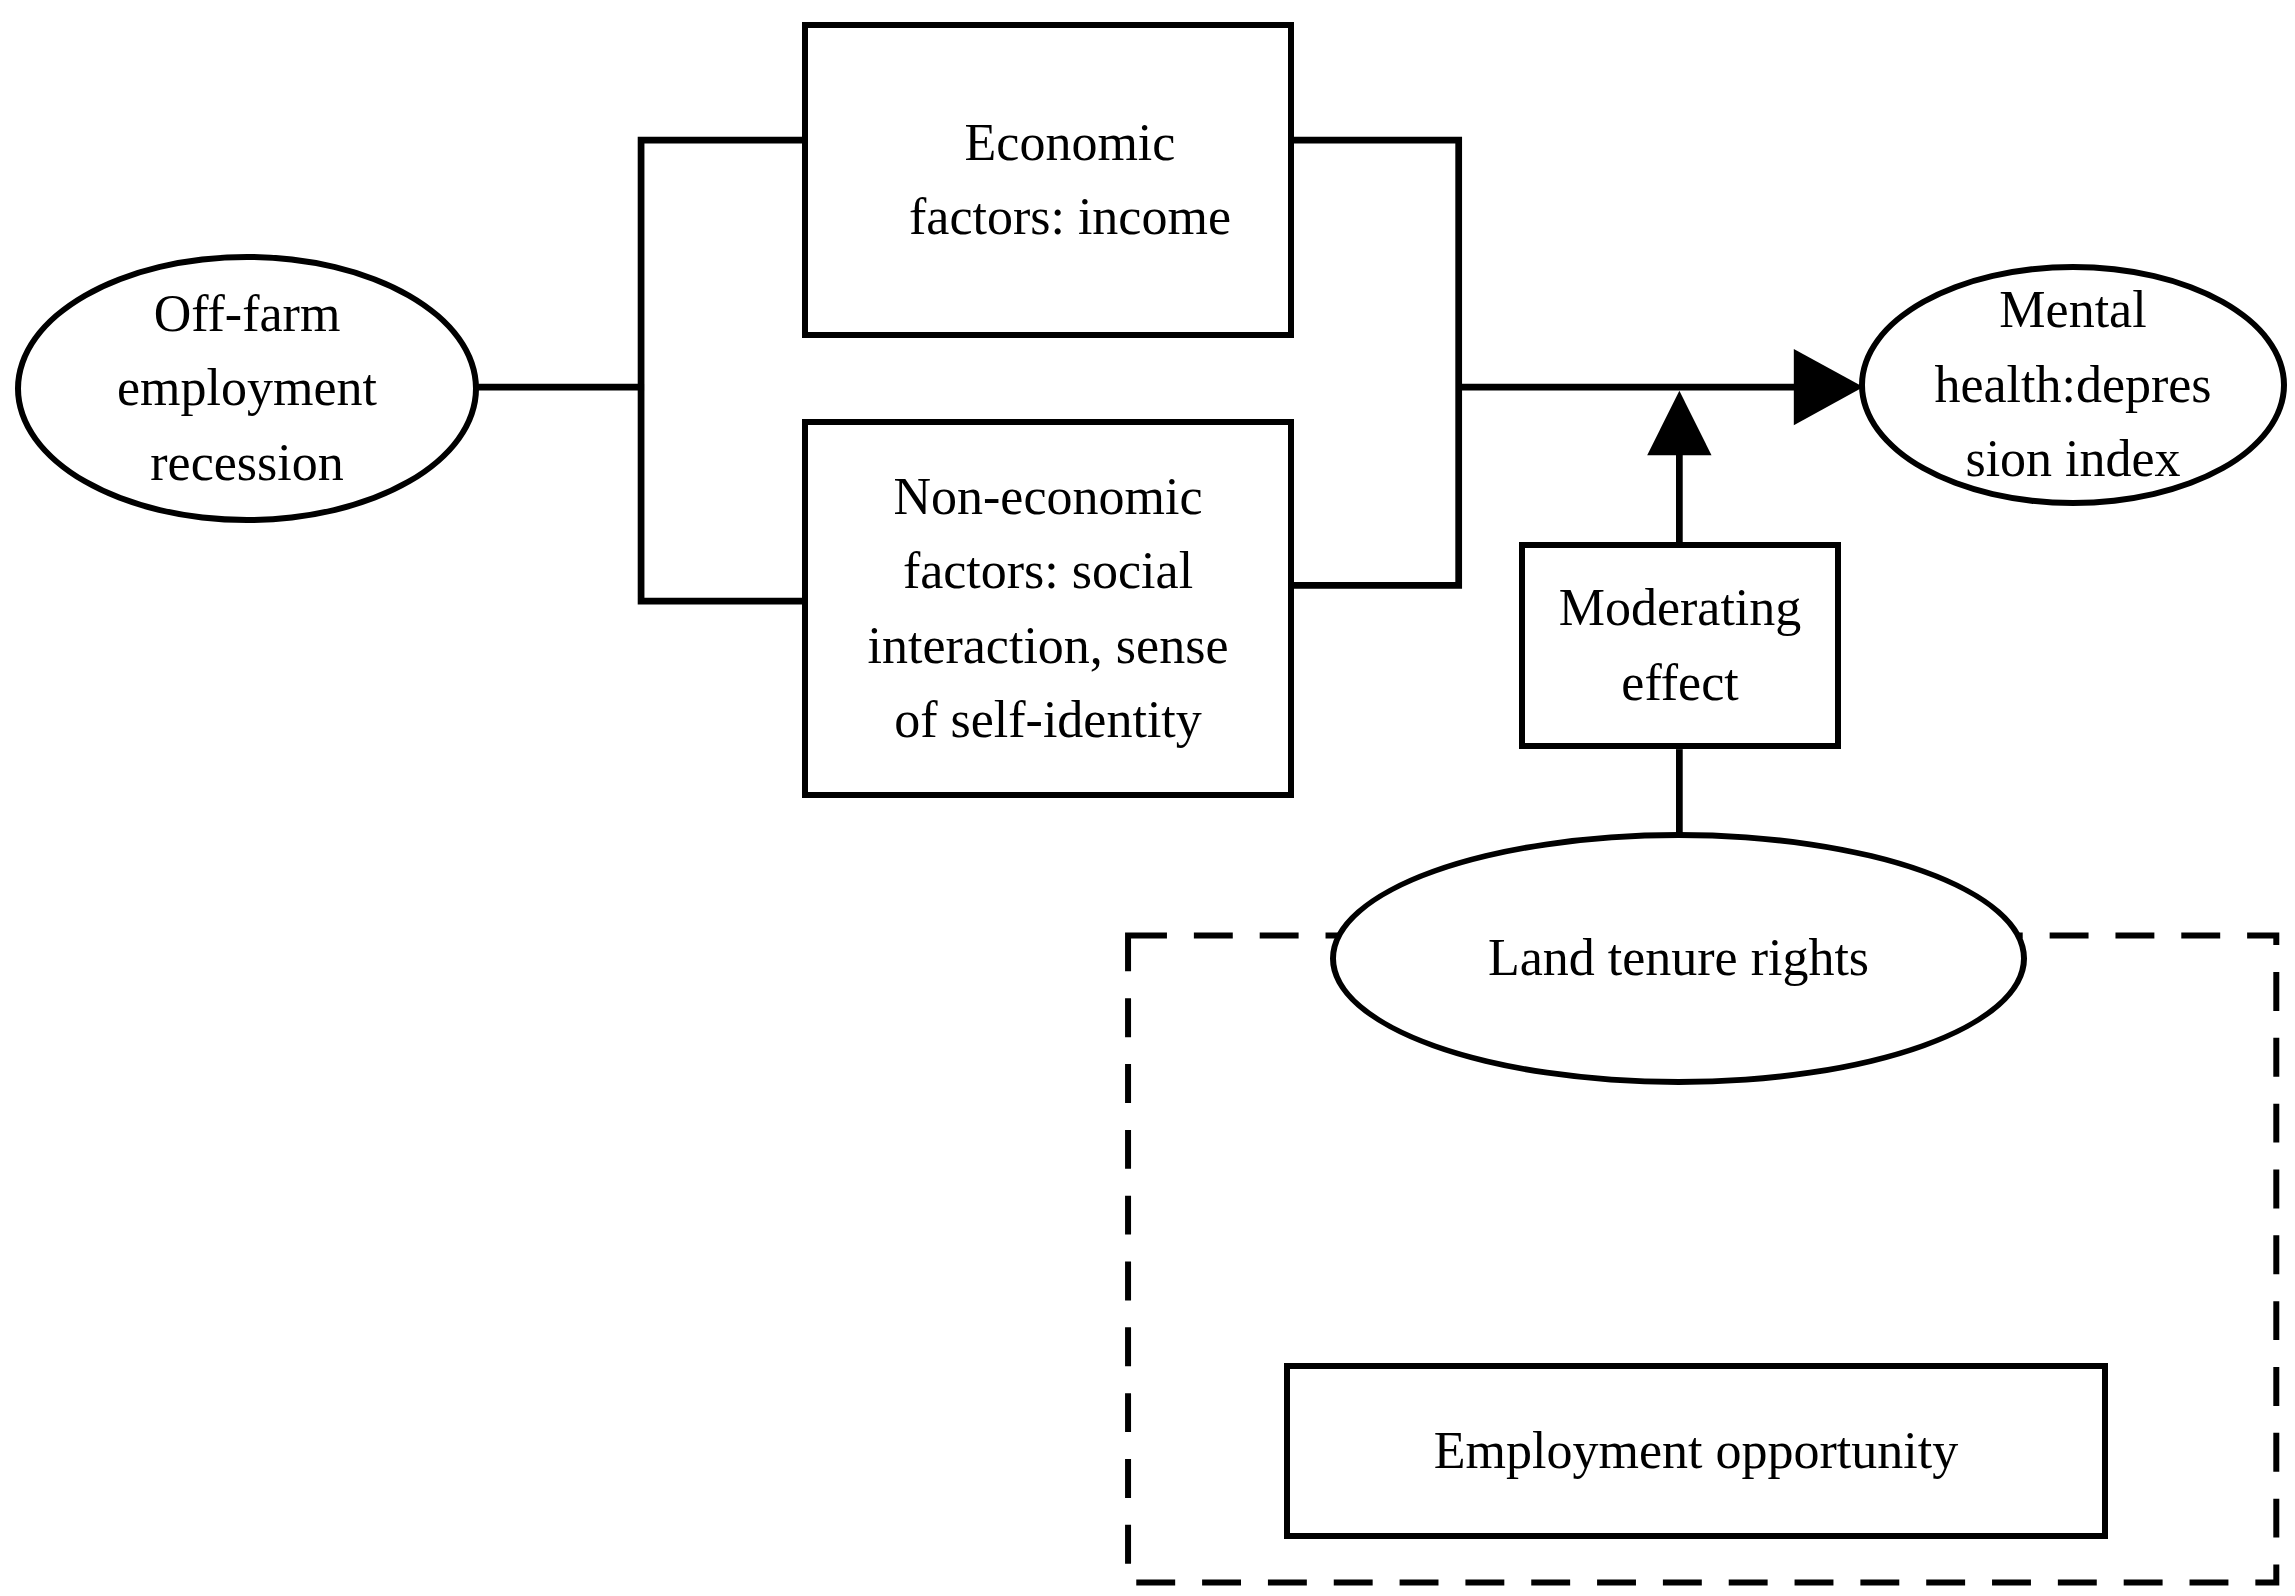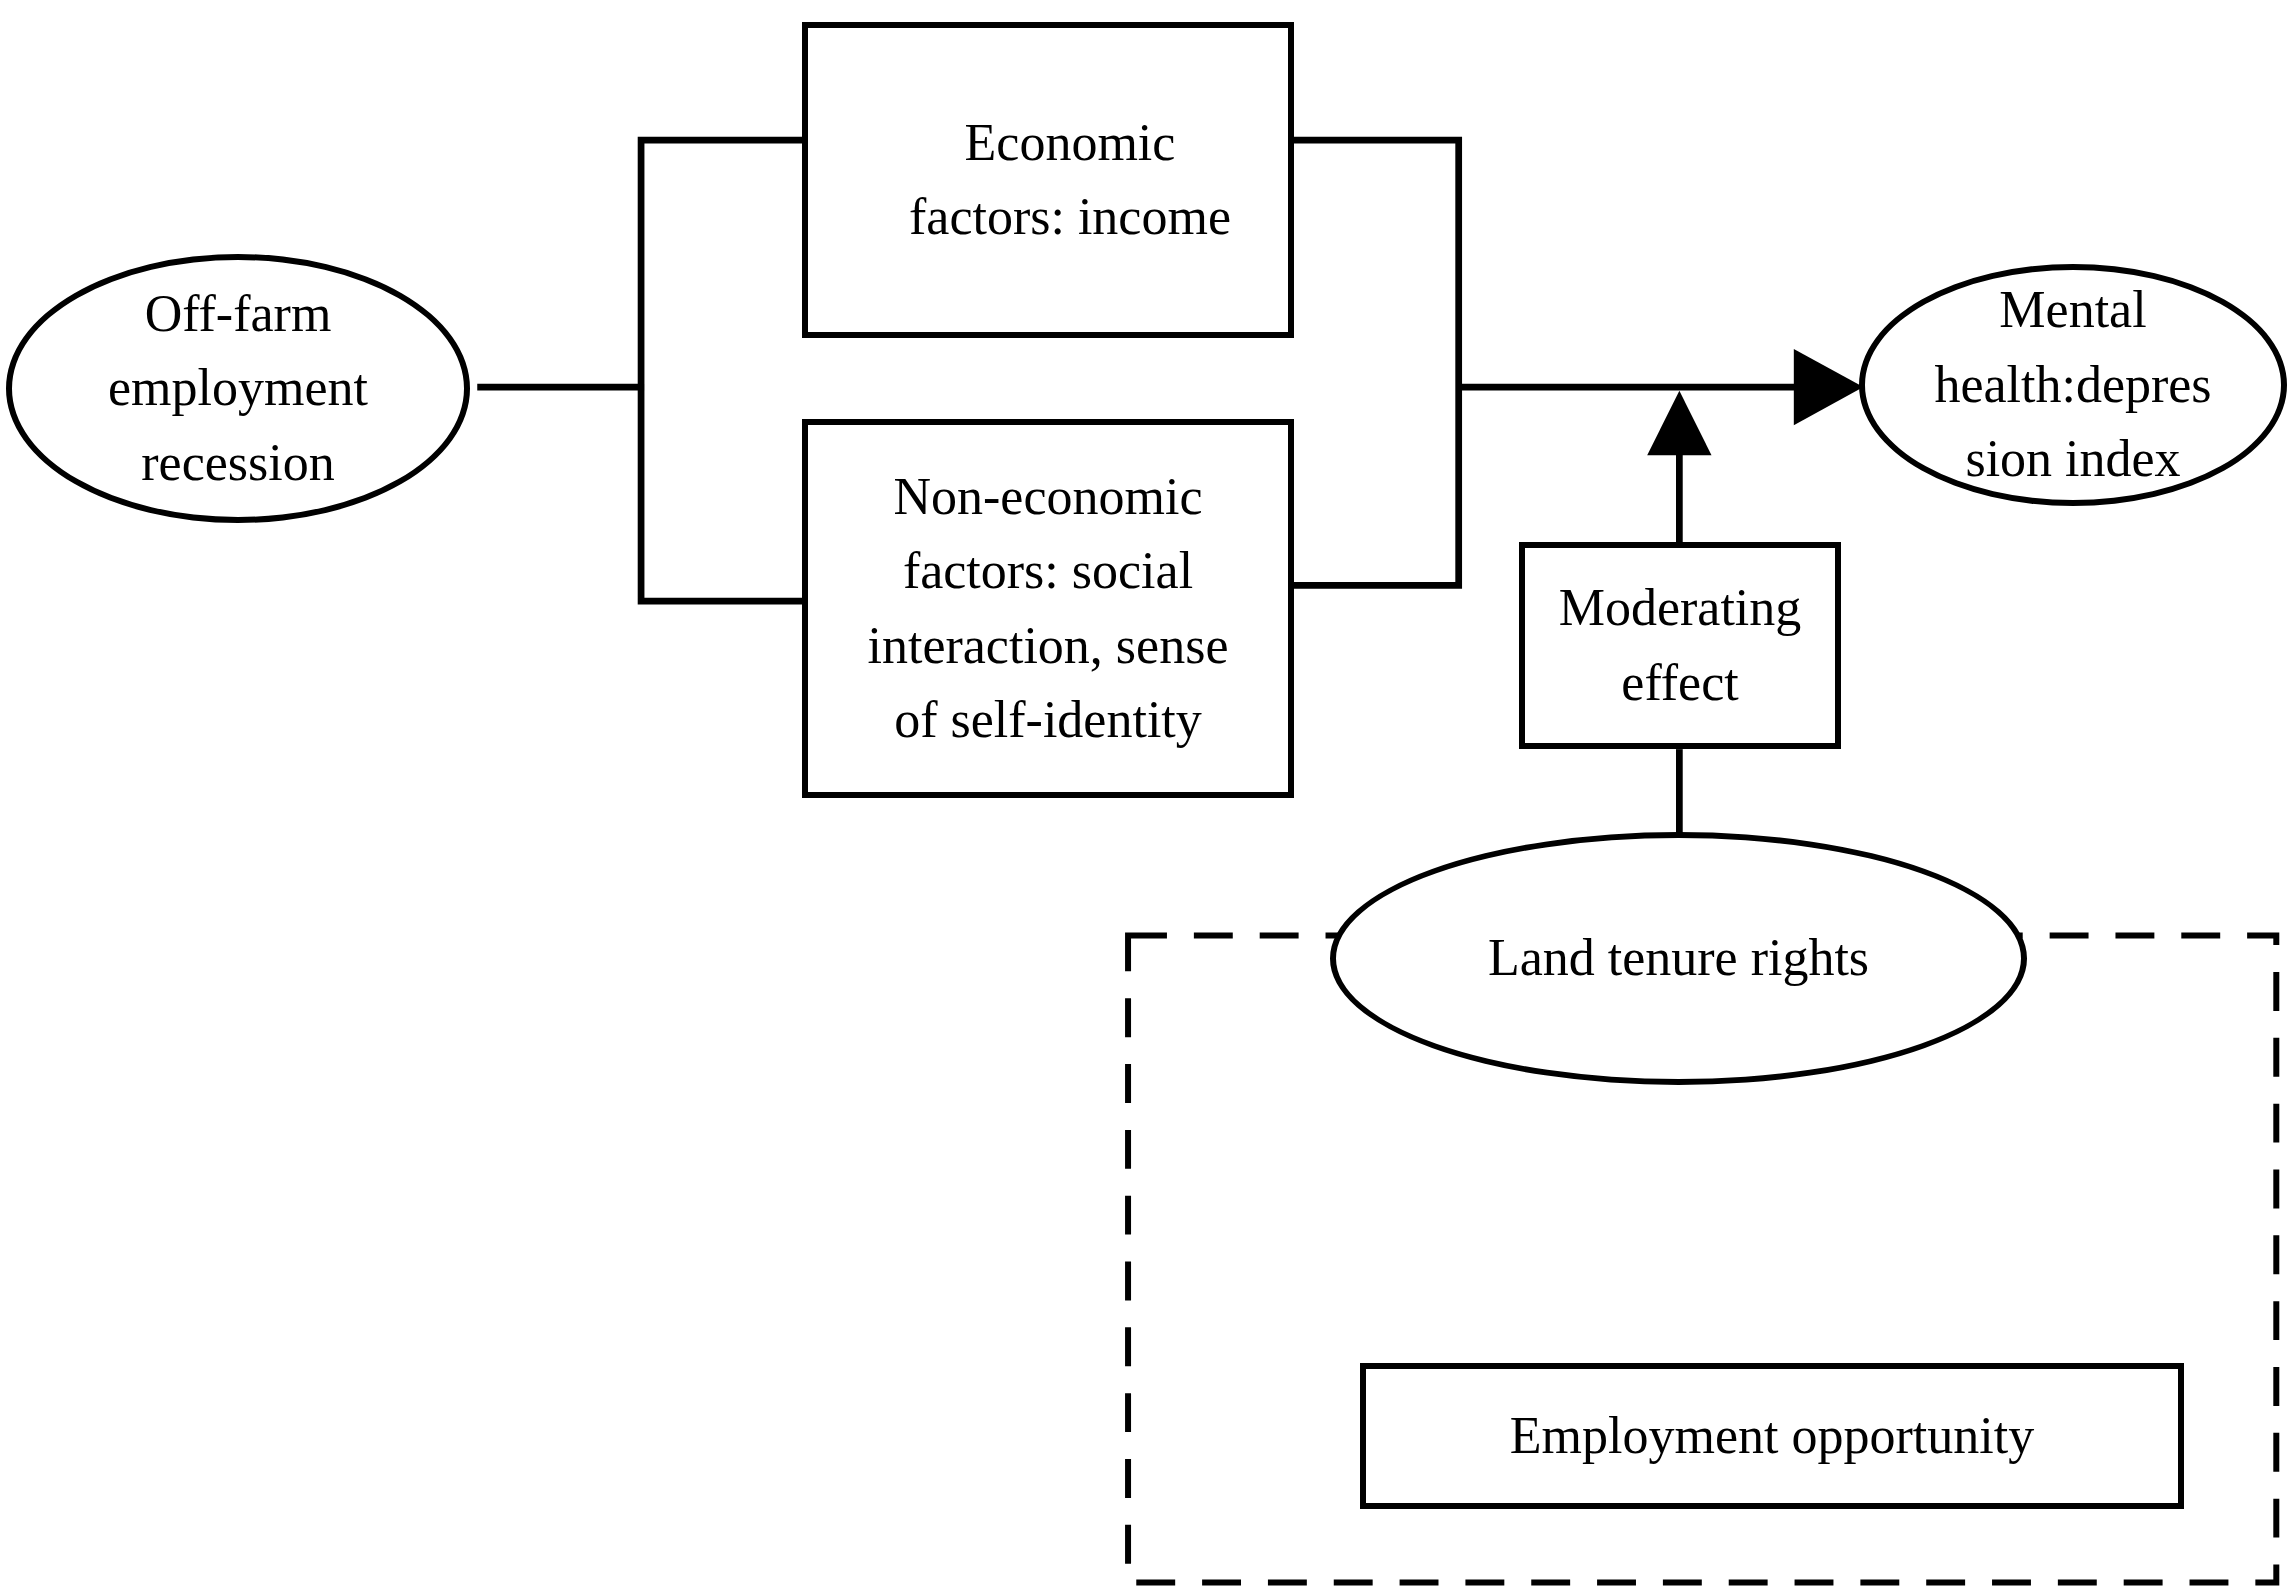--- a/index.html
+++ b/index.html
@@ -31,28 +31,28 @@
     align-items: center;
     justify-content: center;
     text-align: center;
     font-size: 52px;
     line-height: 1.43;
     white-space: pre-line;
     z-index: 2;
   }
   .ellipse { border-radius: 50%; }
 
-  .node-off-farm    { left: 6px;   top: 254px;  width: 464px;  height: 269px; }
+  .node-off-farm    { left: 15px;   top: 254px;  width: 464px;  height: 269px; }
   .node-economic    { left: 802px; top: 22.4px;   width: 492px;  height: 316px; padding-left: 44px; }
   .node-noneconomic { left: 802px; top: 419px;  width: 492px;  height: 379px; }
   .node-mental      { left: 1859px; top: 264px;  width: 428px;  height: 242px; }
   .node-moderating  { left: 1519px; top: 542px;  width: 322px;  height: 207px; }
   .node-land        { left: 1330px; top: 832px; width: 697px;  height: 253px; }
   .node-basic       { left: 1296px; top: 1140px; width: 824px; height: 187px; }
-  .node-employment  { left: 1360px; top: 1363px; width: 824px; height: 146px; }
+  .node-employment  { left: 1284px; top: 1363px; width: 824px; height: 176px; }
 </style>
 </head>
 <body>
 
 <div class="canvas">
 
   <svg class="connector-layer" width="2295" height="1597" viewBox="0 0 3068 2134">
 
     <rect x="1508" y="1250" width="1535" height="865" fill="none" stroke="#000000" stroke-width="8" stroke-dasharray="52 36"></rect>
 

